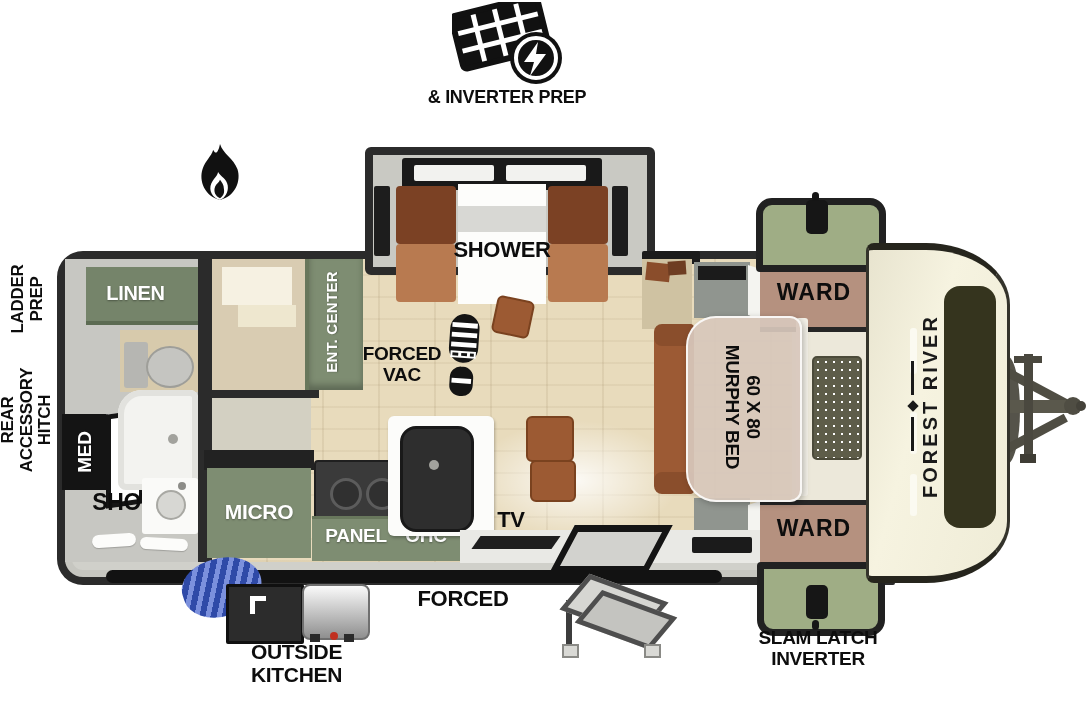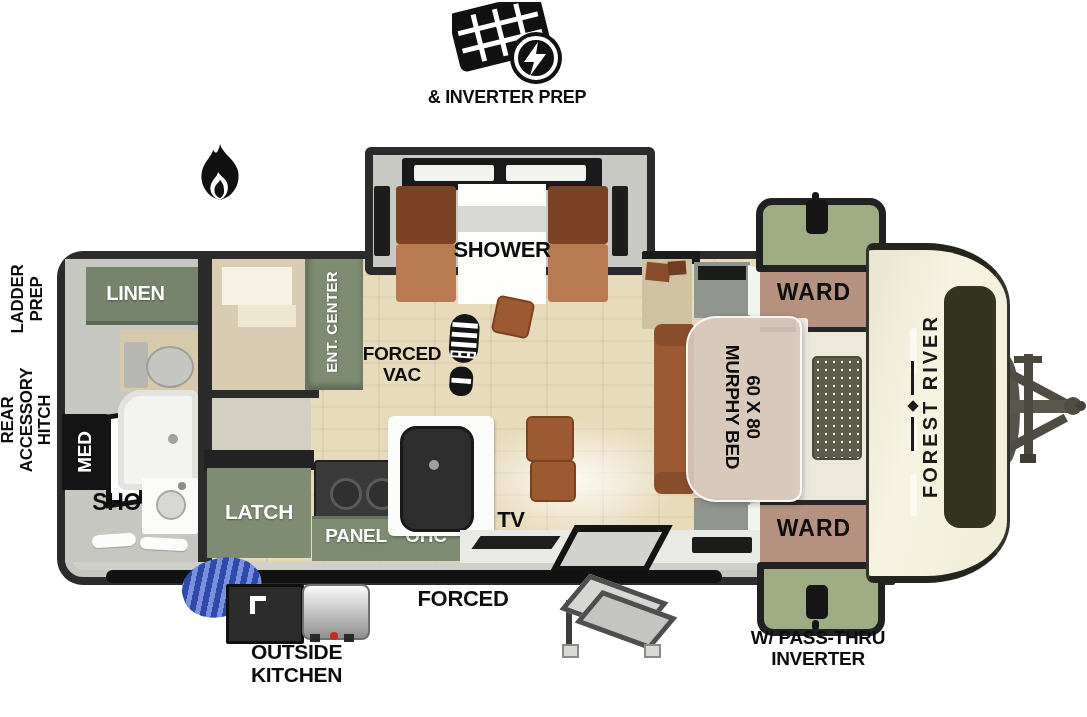--- a/index.html
+++ b/index.html
@@ -208,21 +208,21 @@
   <div class="abs towel" style="left:140px;top:538px;width:48px;height:12px;transform:rotate(3deg);"></div>
 
   <div class="abs pantry"></div>
   <div class="abs pantry-shelf1"></div>
   <div class="abs pantry-shelf2"></div>
   <div class="abs ent-cab"></div>
   <div class="lbl rot white" style="left:269px;top:313px;width:126px;height:18px;font-size:15px;letter-spacing:0.3px;transform:rotate(-90deg);">ENT. CENTER</div>
 
   <div class="abs counter-slab"></div>
   <div class="abs fridge"></div>
-  <div class="lbl white" style="left:207px;top:500px;width:104px;font-size:21px;">LATCH</div>
+  <div class="lbl white" style="left:207px;top:500px;width:104px;font-size:21px;">MICRO</div>
   <div class="abs stove"></div>
   <div class="abs burner" style="left:330px;top:478px;"></div>
   <div class="abs burner" style="left:366px;top:478px;"></div>
   <div class="abs lowcab"></div>
   <div class="lbl white" style="left:316px;top:526px;width:80px;font-size:19px;">PANEL</div>
   <div class="lbl white" style="left:396px;top:526px;width:60px;font-size:19px;">OHC</div>
   <div class="abs island"></div>
   <div class="abs sink"></div>
   <div class="abs drain" style="left:429px;top:460px;"></div>
   <div class="abs chair" style="left:526px;top:416px;width:44px;height:42px;"></div>
@@ -299,21 +299,21 @@
   <div class="abs step-foot" style="left:562px;top:644px;"></div>
   <div class="abs step-foot" style="left:644px;top:644px;"></div>
 
   <div class="abs cargo" style="left:756px;top:198px;width:116px;height:60px;border-radius:16px 16px 4px 4px;"></div>
   <div class="abs latch" style="left:806px;top:200px;width:22px;height:34px;"></div>
   <div class="abs latch" style="left:812px;top:192px;width:7px;height:9px;"></div>
   <div class="abs cargo" style="left:757px;top:562px;width:114px;height:60px;border-radius:4px 4px 16px 16px;"></div>
   <div class="abs latch" style="left:806px;top:585px;width:22px;height:34px;"></div>
   <div class="abs latch" style="left:812px;top:620px;width:7px;height:10px;"></div>
   <div class="lbl" style="left:732px;top:628px;width:172px;font-size:19px;">
-    <span>W/ PASS-THRU</span>
+    <span>SLAM LATCH</span>
     <span>INVERTER</span>
   </div>
 
   <div class="abs tongue-part" style="left:998px;top:356px;width:22px;height:108px;border-radius:0 60% 60% 0 / 0 50% 50% 0;background:#55534a;"></div>
   <div class="abs tongue-part" style="left:1004px;top:366px;width:70px;height:9px;transform:rotate(28deg);transform-origin:0 50%;"></div>
   <div class="abs tongue-part" style="left:1004px;top:446px;width:70px;height:9px;transform:rotate(-28deg);transform-origin:0 50%;"></div>
   <div class="abs tongue-part" style="left:1002px;top:400px;width:70px;height:13px;border-radius:3px;background:#5a584c;"></div>
   <div class="abs tongue-part" style="left:1024px;top:354px;width:9px;height:106px;background:#4a483f;"></div>
   <div class="abs tongue-part" style="left:1014px;top:356px;width:28px;height:7px;background:#4a483f;"></div>
   <div class="abs tongue-part" style="left:1020px;top:454px;width:16px;height:9px;background:#3f3d35;"></div>

